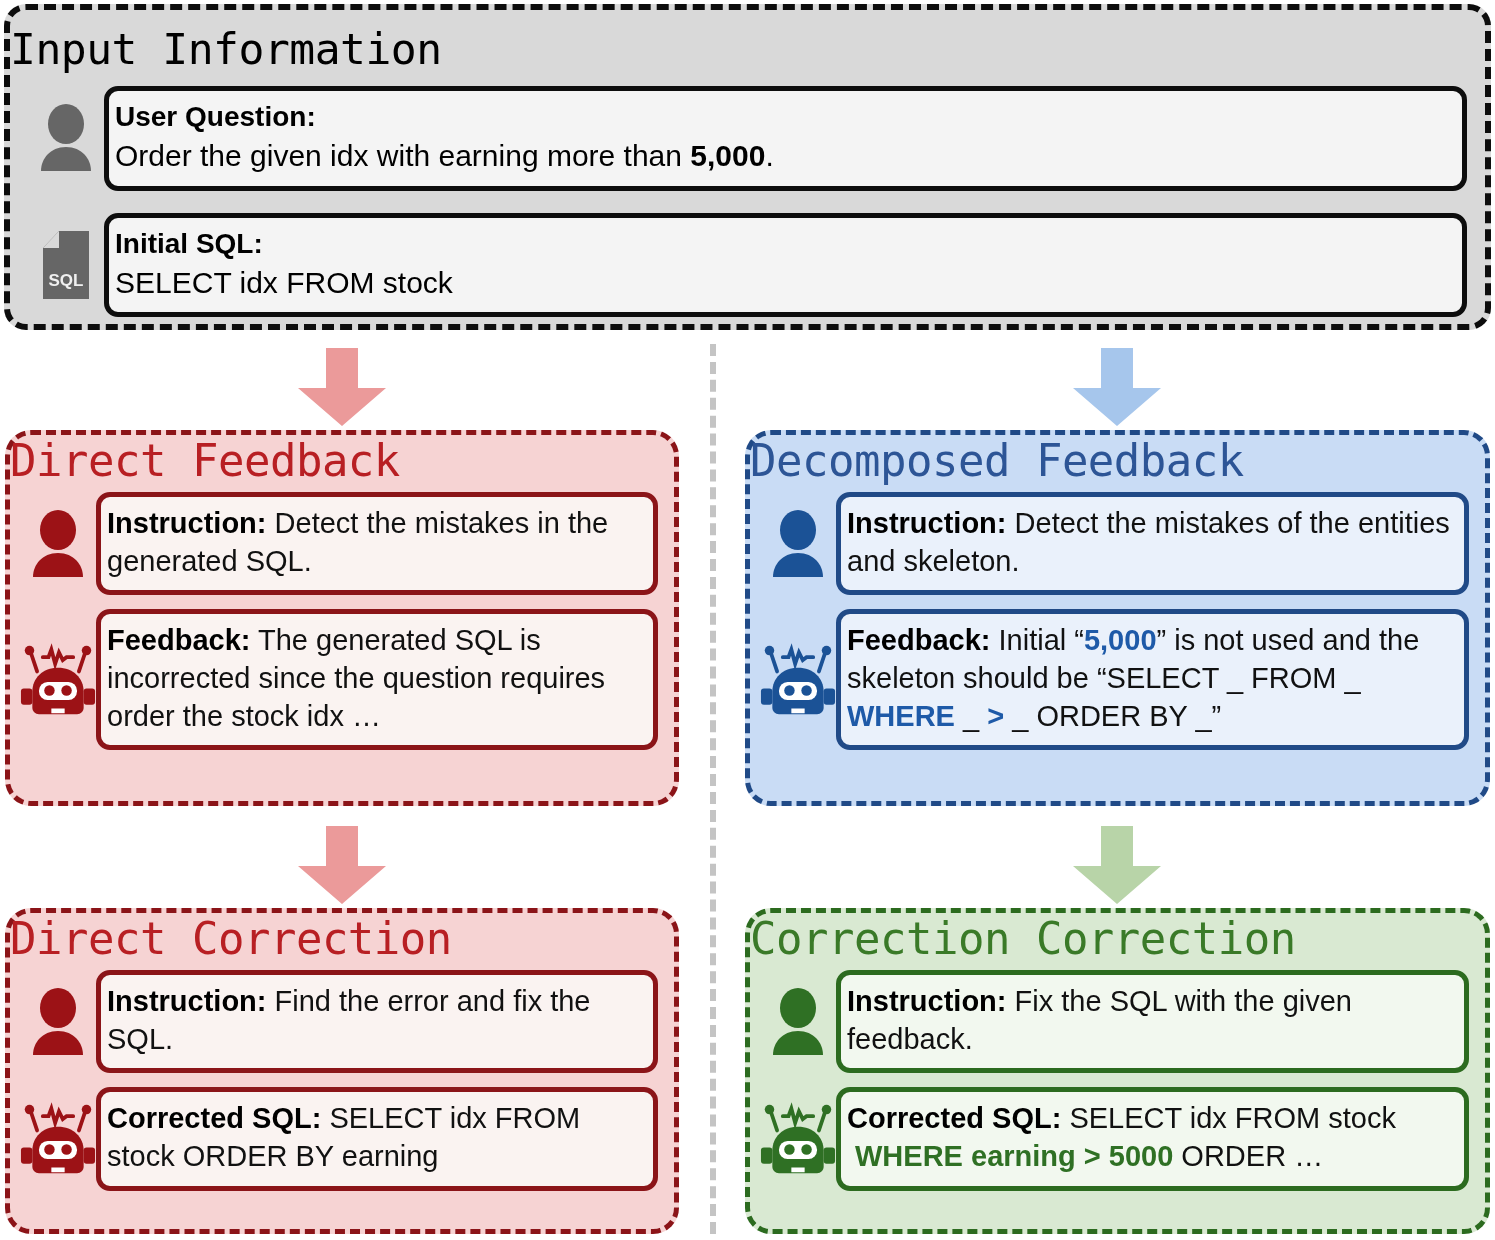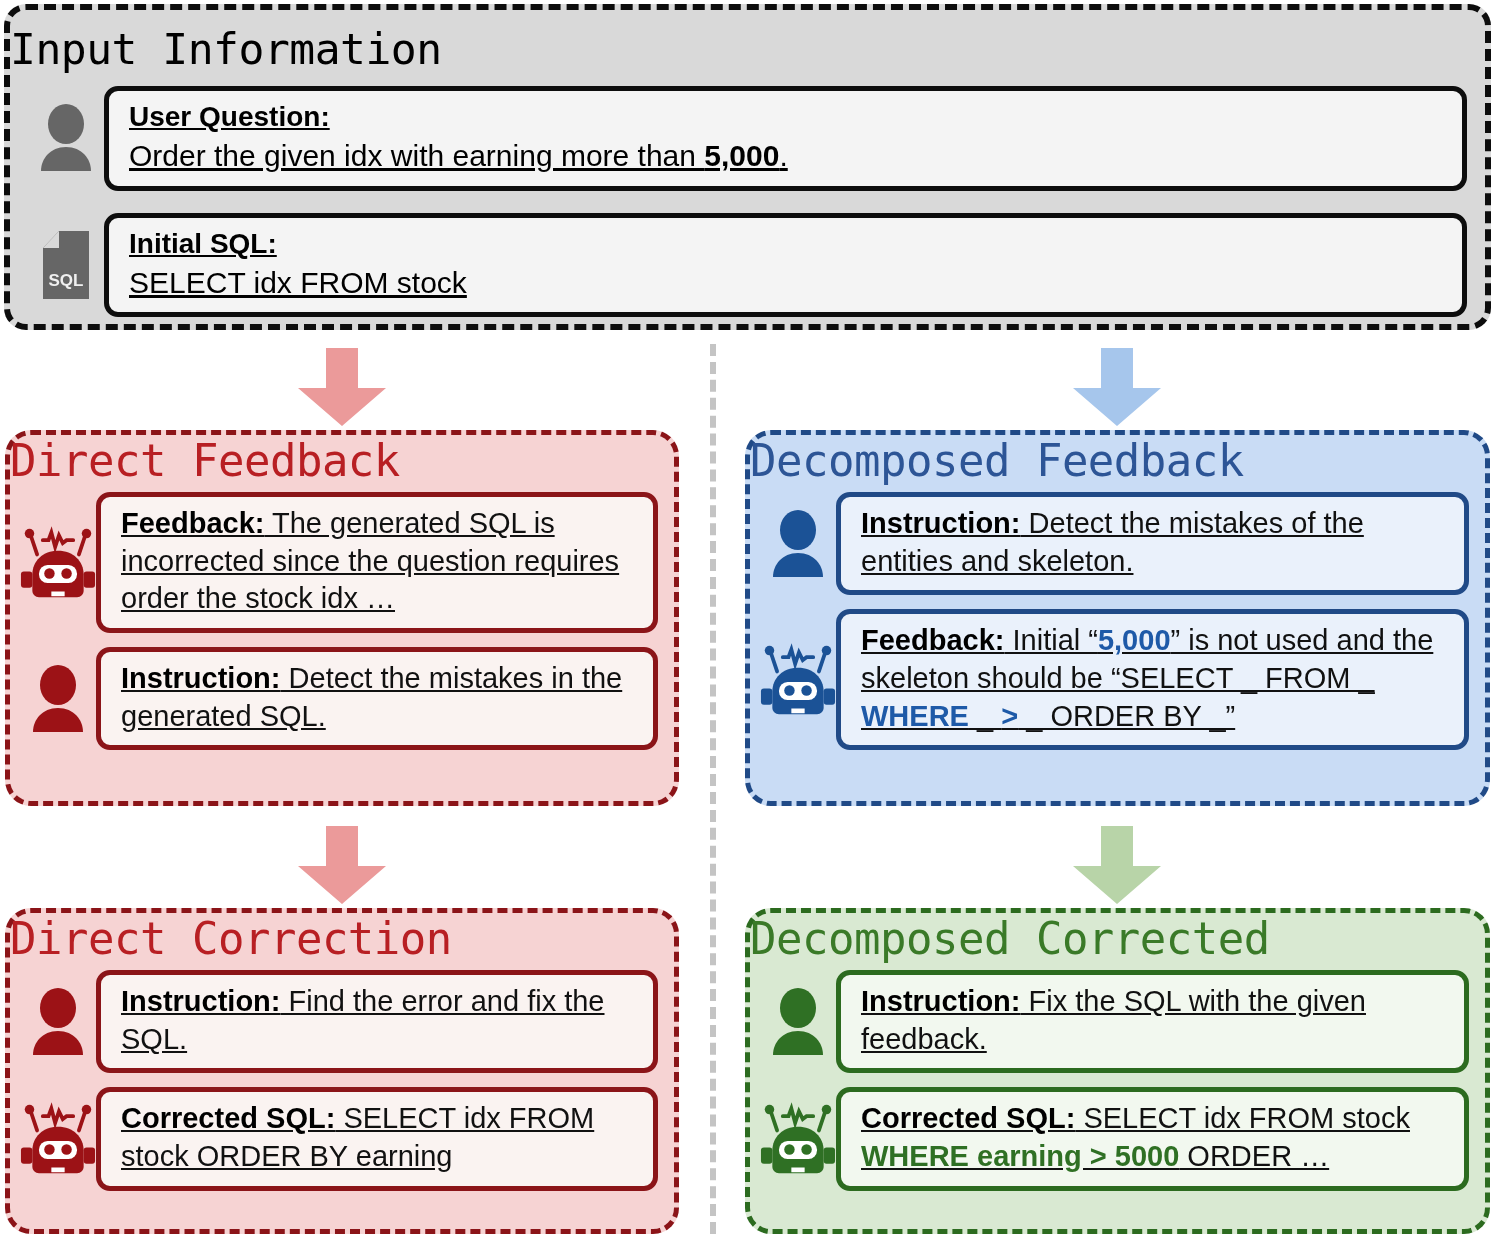--- a/index.html
+++ b/index.html
@@ -55,22 +55,21 @@
     min-width: 76px;
     display: flex;
     align-items: center;
     justify-content: center;
   }
 
   .textbox {
     flex: 1;
     box-sizing: border-box;
     border-radius: 14px;
-    padding: 8px 14px 10px 20px;
-    text-decoration: underline;
+    padding: 8px 14px 10px 6px;
   }
 
   #input-panel .textbox {
     background: #f4f4f4;
     border: 5px solid #0d0d0d;
   }
   #input-panel .tb-label {
     font-size: 28px;
     font-weight: bold;
     color: #000;
@@ -122,21 +121,21 @@
 
   #decomposed-correction {
     left: 745px; top: 908px; width: 745px; height: 326px;
     background: #d9e9d2;
     border: 5px dashed #2c6b1f;
   }
   #decomposed-correction .textbox { background: #f2f8ef; border: 5px solid #2c6b1f; }
   #decomposed-correction .panel-title { color: #3a7a28; }
 
   .em-blue  { color: #1e5aa8; font-weight: bold; }
-  .em-green { color: #2f7024; font-weight: bold; }
+  .em-green { color: #2f7024; font-weight: bold; margin-left: 8px; }
   .b { font-weight: bold; color: #000; }
 
   
   .arrow {
     position: absolute;
     width: 0; height: 0;
   }
 
   
   #center-divider {
@@ -206,20 +205,32 @@
 <div class="arrow" style="left:1117px; top:826px;">
   <svg width="120" height="78" viewBox="0 0 120 78" style="position:absolute; left:-60px; top:0;">
     <path d="M44 0 H76 V40 H104 L60 78 L16 40 H44 Z" fill="#b8d4a8"></path>
   </svg>
 </div>
 
 <div id="center-divider"></div>
 
 <div class="panel quad" id="direct-feedback">
   <div class="panel-title">Direct Feedback</div>
+
+  <div class="row">
+    <div class="icon-cell">
+      <svg width="58" height="70" viewBox="0 0 58 70" aria-hidden="true">
+        <ellipse cx="29" cy="21" rx="18" ry="20" fill="#9c1216"></ellipse>
+        <path d="M29 44c-16 0-25 12-25 24h50c0-12-9-24-25-24z" fill="#9c1216"></path>
+      </svg>
+    </div>
+    <div class="textbox">
+      <span class="b">Instruction:</span><span> Detect the mistakes in the generated SQL.</span>
+    </div>
+  </div>
 
   <div class="row">
     <div class="icon-cell">
       <svg width="80" height="78" viewBox="0 0 80 78" aria-hidden="true">
         <g fill="none" stroke="#9c1216" stroke-width="4" stroke-linecap="round">
           <line x1="18" y1="30" x2="11" y2="9"></line>
           <line x1="62" y1="30" x2="69" y2="9"></line>
           <polyline points="24,15 30,15 33,7 37,22 41,10 45,18 49,15 56,15" stroke-width="4"></polyline>
         </g>
         <circle cx="10" cy="8" r="5" fill="#9c1216"></circle>
@@ -230,32 +241,20 @@
         <rect x="20" y="41" width="40" height="19" rx="9" fill="#ffffff"></rect>
         <circle cx="31" cy="50" r="5.5" fill="#9c1216"></circle>
         <circle cx="49" cy="50" r="5.5" fill="#9c1216"></circle>
         <rect x="33" y="69" width="14" height="5" fill="#ffffff"></rect>
       </svg>
     </div>
     <div class="textbox">
       <span class="b">Feedback:</span><span> The generated SQL is incorrected since the question requires order the stock idx …</span>
     </div>
   </div>
-
-  <div class="row">
-    <div class="icon-cell">
-      <svg width="58" height="70" viewBox="0 0 58 70" aria-hidden="true">
-        <ellipse cx="29" cy="21" rx="18" ry="20" fill="#9c1216"></ellipse>
-        <path d="M29 44c-16 0-25 12-25 24h50c0-12-9-24-25-24z" fill="#9c1216"></path>
-      </svg>
-    </div>
-    <div class="textbox">
-      <span class="b">Instruction:</span><span> Detect the mistakes in the generated SQL.</span>
-    </div>
-  </div>
 </div>
 
 <div class="panel quad" id="decomposed-feedback">
   <div class="panel-title">Decomposed Feedback</div>
 
   <div class="row">
     <div class="icon-cell">
       <svg width="58" height="70" viewBox="0 0 58 70" aria-hidden="true">
         <ellipse cx="29" cy="21" rx="18" ry="20" fill="#1b5296"></ellipse>
         <path d="M29 44c-16 0-25 12-25 24h50c0-12-9-24-25-24z" fill="#1b5296"></path>
@@ -325,21 +324,21 @@
         <rect x="33" y="69" width="14" height="5" fill="#ffffff"></rect>
       </svg>
     </div>
     <div class="textbox">
       <span class="b">Corrected SQL:</span><span> SELECT idx FROM stock ORDER BY earning</span>
     </div>
   </div>
 </div>
 
 <div class="panel quad" id="decomposed-correction">
-  <div class="panel-title">Decomposed Corrected</div>
+  <div class="panel-title">Correction Correction</div>
 
   <div class="row">
     <div class="icon-cell">
       <svg width="58" height="70" viewBox="0 0 58 70" aria-hidden="true">
         <ellipse cx="29" cy="21" rx="18" ry="20" fill="#2f7024"></ellipse>
         <path d="M29 44c-16 0-25 12-25 24h50c0-12-9-24-25-24z" fill="#2f7024"></path>
       </svg>
     </div>
     <div class="textbox">
       <span class="b">Instruction:</span><span> Fix the SQL with the given feedback.</span>

